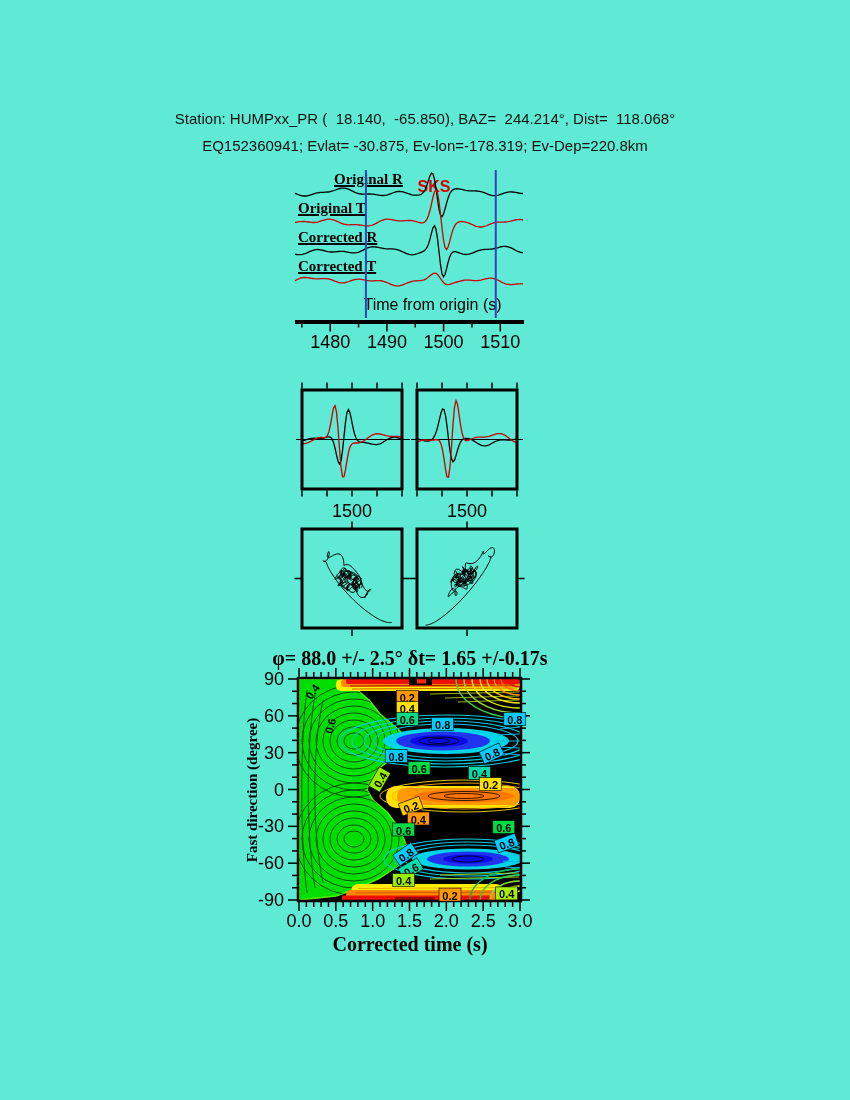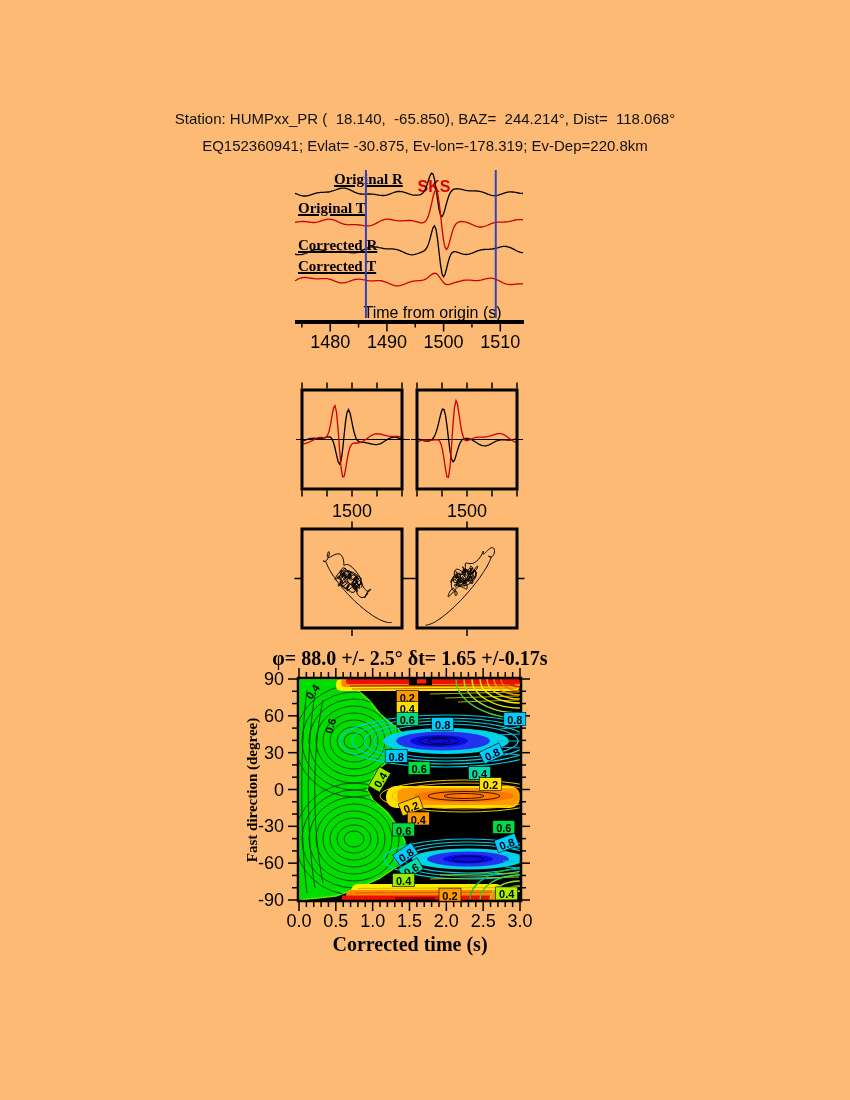--- a/index.html
+++ b/index.html
@@ -1,16 +1,16 @@
 <!DOCTYPE html>
 <html><head>
 <meta charset="utf-8">
 <style>
   html,body{margin:0;padding:0;background:#ffffff;}
-  #canvas{position:relative;width:850px;height:1100px;background:#fdba74;overflow:hidden;
+  #canvas{position:relative;width:850px;height:1100px;background:#5eead4;overflow:hidden;
           font-family:"Liberation Sans",sans-serif;color:#000;}
   .abs{position:absolute;}
   .hdr{left:0;width:850px;text-align:center;font-size:15px;white-space:pre;color:#111;}
   .tracelabel{font-family:"Liberation Serif",serif;font-weight:bold;font-size:15px;
               text-decoration:underline;text-decoration-thickness:2px;}
   .phase{color:#dd0000;font-weight:bold;font-size:16px;text-align:center;}
   .axlabel{font-size:16px;text-align:center;}
   .gmtlabel{font-family:"Liberation Serif",serif;font-weight:bold;font-size:20px;text-align:center;}
   #gfx{position:absolute;left:0;top:0;}
 </style>
@@ -19,24 +19,24 @@
 
 <div id="canvas">
 
   <div class="abs hdr" style="top:110px;">Station: HUMPxx_PR (  18.140,  -65.850), BAZ=  244.214°, Dist=  118.068°</div>
   <div class="abs hdr" style="top:137px;">EQ152360941; Evlat= -30.875, Ev-lon=-178.319; Ev-Dep=220.8km</div>
 
   <div class="abs phase" style="left:408px;top:162px;width:52px;margin-top:16px;">SKS</div>
 
   <div class="abs tracelabel" style="left:298px;top:171px;margin-left:36px;">Original R</div>
   <div class="abs tracelabel" style="left:298px;top:200px;">Original T</div>
-  <div class="abs tracelabel" style="left:298px;top:237px;">Corrected R</div>
+  <div class="abs tracelabel" style="left:298px;top:229px;">Corrected R</div>
   <div class="abs tracelabel" style="left:298px;top:258px;">Corrected T</div>
 
-  <div class="abs axlabel" style="left:330px;top:304px;width:205px;">Time from origin (s)</div>
+  <div class="abs axlabel" style="left:330px;top:296px;width:205px;">Time from origin (s)</div>
 
   <div class="abs gmtlabel" style="left:210px;top:647px;width:400px;">φ= 88.0 +/- 2.5° δt= 1.65 +/-0.17s</div>
 
   <div class="abs gmtlabel" style="left:143px;top:781px;width:220px;height:18px;transform:rotate(-90deg);font-size:15px;">Fast direction (degree)</div>
 
   <div class="abs gmtlabel" style="left:310px;top:933px;width:200px;">Corrected time (s)</div>
 
 
   <svg id="gfx" width="850" height="1100" viewBox="0 0 850 1100">
     <defs>

